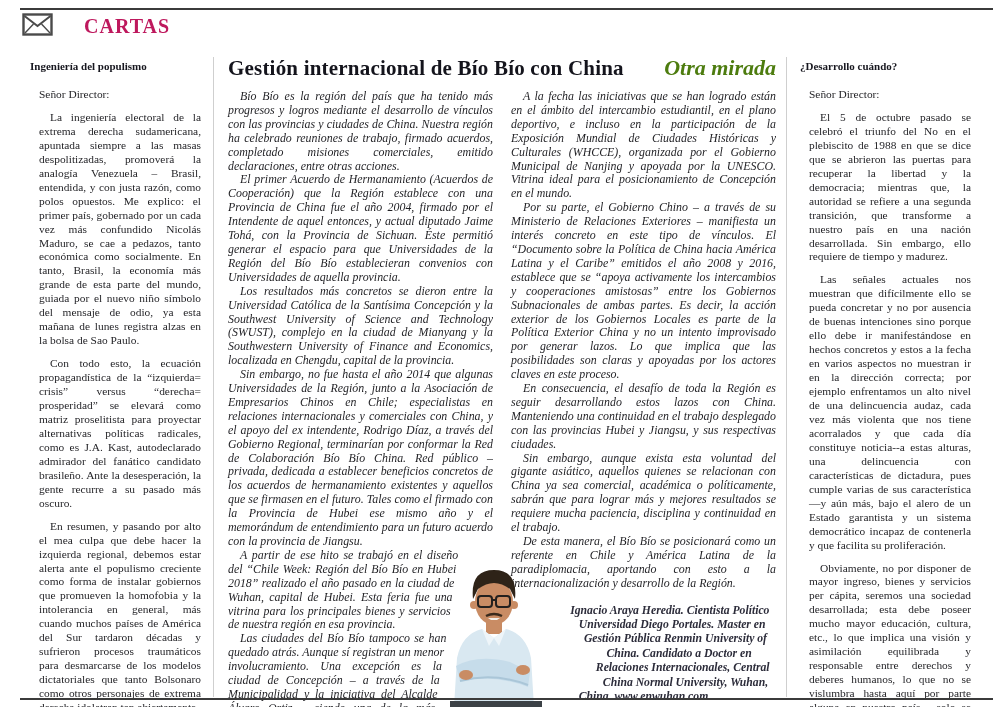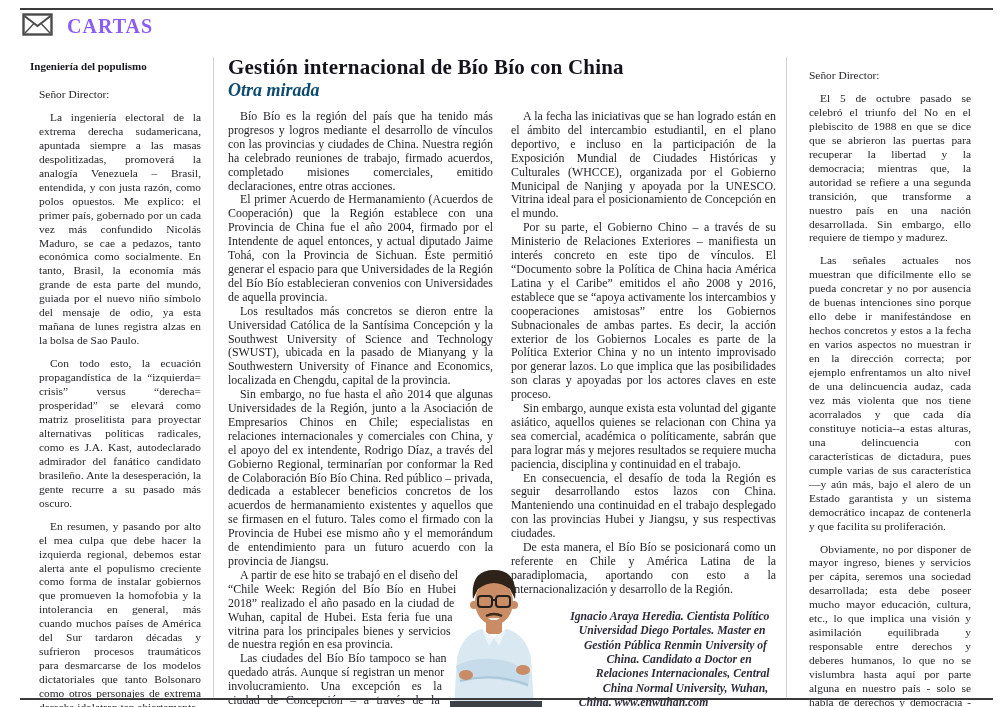--- a/index.html
+++ b/index.html
@@ -4,39 +4,39 @@
 <style>
   html,body{margin:0;padding:0;background:#ffffff;}
   .page{position:relative;width:1000px;height:707px;background:#ffffff;overflow:hidden;
         font-family:"Liberation Serif","DejaVu Serif",serif;color:#1f1f23;}
   .rule{position:absolute;left:20px;width:973px;height:2px;background:#3b3b3b;z-index:5;}
   .rule.top{top:8px;} .rule.bottom{top:698px;}
   .vdiv{position:absolute;top:57px;height:640px;width:1px;background:#cfcfcf;}
   .vdiv.d1{left:213px;} .vdiv.d2{left:786px;}
 
   .header{position:absolute;left:22px;top:13px;display:flex;align-items:center;gap:14px;}
-  .cartas{font-size:20px;font-weight:bold;letter-spacing:1px;color:#8b5cf6;}
+  .cartas{font-size:20px;font-weight:bold;letter-spacing:1px;color:#be185d;margin-left:17px;}
 
   .letter{position:absolute;top:60px;width:180px;}
   .letter.left{left:30px;} .letter.right{left:800px;}
   .letter h3{margin:0 0 16px 0;font-size:11px;font-weight:bold;color:#17171f;}
   .letter p{margin:9px;font-size:11.4px;line-height:13.95px;text-align:justify;
             text-indent:11px;hyphens:auto;-webkit-hyphens:auto;}
   .letter p.salut{text-indent:0;}
   .letter p.sig{margin-top:15px;text-indent:0;font-style:italic;font-weight:bold;
                 text-align:left;font-size:11.6px;color:#26262e;}
 
   .article{position:absolute;left:228px;top:55px;width:548px;}
-  .article-head{display:flex;justify-content:space-between;align-items:flex-start;flex-direction:column;}
+  .article-head{display:flex;justify-content:space-between;align-items:center;}
   .article-title{margin:0;font-size:21px;font-weight:bold;color:#14141c;letter-spacing:.2px;}
-  .kicker{font-size:18px;font-weight:bold;font-style:italic;color:#0c4a6e;}
+  .kicker{font-size:22px;font-weight:bold;font-style:italic;color:#4d7c0f;}
   .cols{display:flex;gap:18px;margin-top:9px;}
   .acol{width:265px;font-size:11.9px;line-height:13.9px;text-align:justify;
         hyphens:auto;-webkit-hyphens:auto;}
-  .acol p{margin:0;text-indent:12px;}
+  .acol p{margin:0;text-indent:12px;font-style:italic;}
   .acol p.cont{text-indent:0;}
   .wrap-r{float:right;width:60px;height:181px;
           shape-outside:polygon(45% 0%,100% 0%,100% 100%,0% 100%,28% 42%);}
   .wrap-l{float:left;width:84px;height:96px;
           shape-outside:polygon(0% 0%,52% 0%,70% 48%,100% 100%,0% 100%);}
   .byline{margin-top:13px;font-style:italic;font-weight:bold;font-size:11.7px;
           line-height:14.4px;color:#2c2c3a;text-align:center;}
 
   .photo{position:absolute;left:436px;top:566px;width:118px;height:141px;z-index:1;}
 </style>
@@ -72,31 +72,31 @@
 
   <section class="article">
     <div class="article-head">
       <h1 class="article-title">Gestión internacional de Bío Bío con China</h1>
       <span class="kicker">Otra mirada</span>
     </div>
     <div class="cols">
       <div class="acol">
         <p>Bío Bío es la región del país que ha tenido más progresos y logros mediante el desarrollo de vínculos con las provincias y ciudades de China. Nuestra región ha celebrado reuniones de trabajo, firmado acuerdos, completado misiones comerciales, emitido declaraciones, entre otras acciones.</p>
         <p>El primer Acuerdo de Hermanamiento (Acuerdos de Cooperación) que la Región establece con una Provincia de China fue el año 2004, firmado por el Intendente de aquel entonces, y actual diputado Jaime Tohá, con la Provincia de Sichuan. Éste permitió generar el espacio para que Universidades de la Región del Bío Bío establecieran convenios con Universidades de aquella provincia.</p>
-        <p>Los resultados más concretos se dieron entre la Universidad Católica de la Santísima Concepción y la Southwest University of Science and Technology (SWUST), ubicada en la pasado de Mianyang y la Southwestern University of Finance and Economics, localizada en Chengdu, capital de la provincia.</p>
+        <p>Los resultados más concretos se dieron entre la Universidad Católica de la Santísima Concepción y la Southwest University of Science and Technology (SWUST), complejo en la ciudad de Mianyang y la Southwestern University of Finance and Economics, localizada en Chengdu, capital de la provincia.</p>
         <p>Sin embargo, no fue hasta el año 2014 que algunas Universidades de la Región, junto a la Asociación de Empresarios Chinos en Chile; especialistas en relaciones internacionales y comerciales con China, y el apoyo del ex intendente, Rodrigo Díaz, a través del Gobierno Regional, terminarían por conformar la Red de Colaboración Bío Bío China. Red público – privada, dedicada a establecer beneficios concretos de los acuerdos de hermanamiento existentes y aquellos que se firmasen en el futuro. Tales como el firmado con la Provincia de Hubei ese mismo año y el memorándum de entendimiento para un futuro acuerdo con la provincia de Jiangsu.</p>
         <div class="wrap-r"></div>
         <p>A partir de ese hito se trabajó en el diseño del “Chile Week: Región del Bío Bío en Hubei 2018” realizado el año pasado en la ciudad de Wuhan, capital de Hubei. Esta feria fue una vitrina para los principales bienes y servicios de nuestra región en esa provincia.</p>
         <p>Las ciudades del Bío Bío tampoco se han quedado atrás. Aunque sí registran un menor involucramiento. Una excepción es la ciudad de Concepción – a través de la Municipalidad y la iniciativa del Alcalde Álvaro Ortiz – siendo una de la más activas en</p>
       </div>
       <div class="acol">
         <p>A la fecha las iniciativas que se han logrado están en el ámbito del intercambio estudiantil, en el plano deportivo, e incluso en la participación de la Exposición Mundial de Ciudades Históricas y Culturales (WHCCE), organizada por el Gobierno Municipal de Nanjing y apoyada por la UNESCO. Vitrina ideal para el posicionamiento de Concepción en el mundo.</p>
         <p>Por su parte, el Gobierno Chino – a través de su Ministerio de Relaciones Exteriores – manifiesta un interés concreto en este tipo de vínculos. El “Documento sobre la Política de China hacia América Latina y el Caribe” emitidos el año 2008 y 2016, establece que se “apoya activamente los intercambios y cooperaciones amistosas” entre los Gobiernos Subnacionales de ambas partes. Es decir, la acción exterior de los Gobiernos Locales es parte de la Política Exterior China y no un intento improvisado por generar lazos. Lo que implica que las posibilidades son claras y apoyadas por los actores claves en este proceso.</p>
+        <p>En consecuencia, el desafío de toda la Región es seguir desarrollando estos lazos con China. Manteniendo una continuidad en el trabajo desplegado con las provincias Hubei y Jiangsu, y sus respectivas ciudades.</p>
         <p>Sin embargo, aunque exista esta voluntad del gigante asiático, aquellos quienes se relacionan con China ya sea comercial, académica o políticamente, sabrán que para lograr más y mejores resultados se requiere mucha paciencia, disciplina y continuidad en el trabajo.</p>
-        <p>En consecuencia, el desafío de toda la Región es seguir desarrollando estos lazos con China. Manteniendo una continuidad en el trabajo desplegado con las provincias Hubei y Jiangsu, y sus respectivas ciudades.</p>
         <p>De esta manera, el Bío Bío se posicionará como un referente en Chile y América Latina de la paradiplomacia, aportando con esto a la internacionalización y desarrollo de la Región.</p>
         <div class="wrap-l"></div>
         <div class="byline">Ignacio Araya Heredia. Cientista Político Universidad Diego Portales. Master en Gestión Pública Renmin University of China. Candidato a Doctor en Relaciones Internacionales, Central China Normal University, Wuhan, China. www.enwuhan.com</div>
       </div>
     </div>
   </section>
 
   <div class="photo">
     <svg viewBox="0 0 118 141" width="118" height="141">
       <ellipse cx="58" cy="36" rx="19" ry="23" fill="#c98c64"></ellipse>
@@ -114,20 +114,21 @@
       <path d="M70 63 L58 72 L63 80 Z" fill="#eef5f9"></path>
       <path d="M20 100 Q42 88 74 96 L94 106 L92 121 Q58 108 24 115 Z" fill="#c6dcea"></path>
       <path d="M24 115 Q58 106 92 119" stroke="#aac6d8" stroke-width="2" fill="none"></path>
       <ellipse cx="30" cy="109" rx="7" ry="5" fill="#c98c64"></ellipse>
       <ellipse cx="87" cy="104" rx="7" ry="5" fill="#c98c64"></ellipse>
       <rect x="14" y="135" width="92" height="6" fill="#3c4146"></rect>
     </svg>
   </div>
 
   <aside class="letter right">
+    <h3>¿Desarrollo cuándo?</h3>
     <p class="salut">Señor Director:</p>
     <p>El 5 de octubre pasado se celebró el triunfo del No en el plebiscito de 1988 en que se dice que se abrieron las puertas para recuperar la libertad y la democracia; mientras que, la autoridad se refiere a una segunda transición, que transforme a nuestro país en una nación desarrollada. Sin embargo, ello requiere de tiempo y madurez.</p>
     <p>Las señales actuales nos muestran que difícilmente ello se pueda concretar y no por ausencia de buenas intenciones sino porque ello debe ir manifestándose en hechos concretos y estos a la fecha en varios aspectos no muestran ir en la dirección correcta; por ejemplo enfrentamos un alto nivel de una delincuencia audaz, cada vez más violenta que nos tiene acorralados y que cada día constituye noticia--a estas alturas, una delincuencia con características de dictadura, pues cumple varias de sus característica—y aún más, bajo el alero de un Estado garantista y un sistema democrático incapaz de contenerla y que facilita su proliferación.</p>
     <p>Obviamente, no por disponer de mayor ingreso, bienes y servicios per cápita, seremos una sociedad desarrollada; esta debe poseer mucho mayor educación, cultura, etc., lo que implica una visión y asimilación equilibrada y responsable entre derechos y deberes humanos, lo que no se vislumbra hasta aquí por parte alguna en nuestro país - solo se habla de derechos y democracia - sí, ello vende, nos hipnotiza y duerme. Entonces; ¿podremos alcanzar así, el desarrollo? es para dudarlo.</p>
     <p class="sig">José Manuel Caerols Silva</p>
   </aside>
 
   <div class="rule bottom"></div>
 </div>
 

